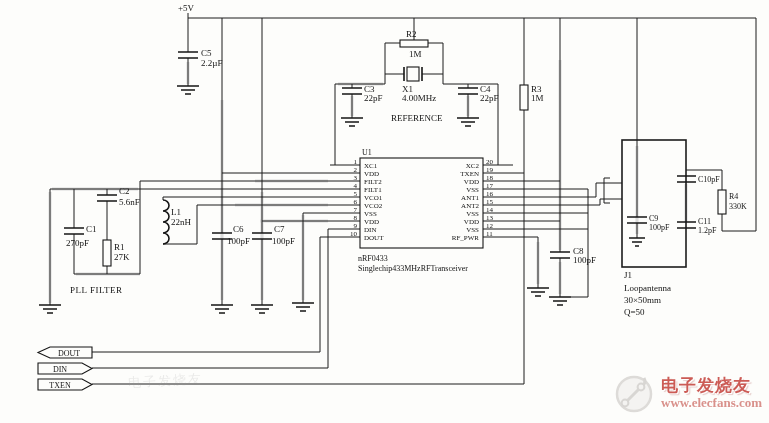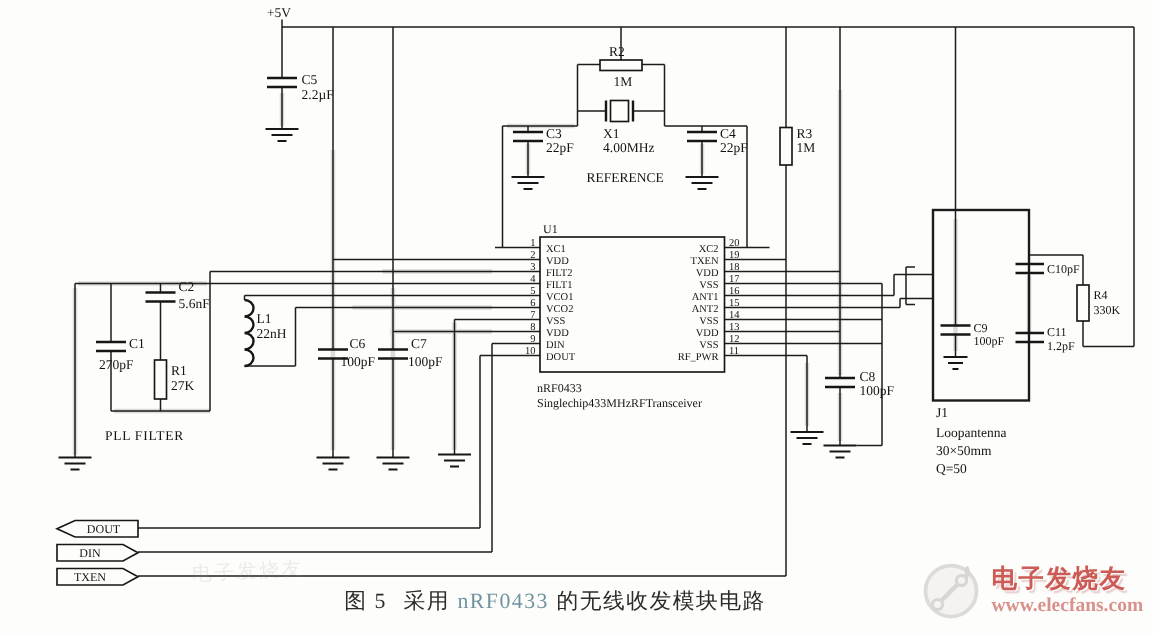--- a/index.html
+++ b/index.html
@@ -266,23 +266,20 @@
     <text class="t8" text-anchor="middle" x="60" y="371.5">DIN</text>
     <polygon class="flag" points="38,379 82,379 92,384.5 82,390 38,390"></polygon>
     <text class="t8" text-anchor="middle" x="60" y="387.5">TXEN</text>
   </g>
 </svg>
 
 
 <div class="ghost">电子发烧友</div>
 
 
-<div class="caption">
-  <span class="fig">图 5</span><span class="pre">采用</span><span class="part">nRF0433</span><span>的无线收发模块电路</span>
-</div>
 
 
 <div class="wm">
   <svg width="44" height="44" viewBox="0 0 44 44">
     <circle cx="22" cy="22" r="17" fill="#f4f3f1" stroke="#dddbd8" stroke-width="2.5"></circle>
     <path d="M13,31 L29,15 M29,15 q6,-4 3,-9" stroke="#d8d6d3" stroke-width="3" fill="none"></path>
     <circle cx="13" cy="31" r="3.4" fill="#f4f3f1" stroke="#d8d6d3" stroke-width="2"></circle>
     <circle cx="29" cy="15" r="3.4" fill="#f4f3f1" stroke="#d8d6d3" stroke-width="2"></circle>
   </svg>
   <div>

